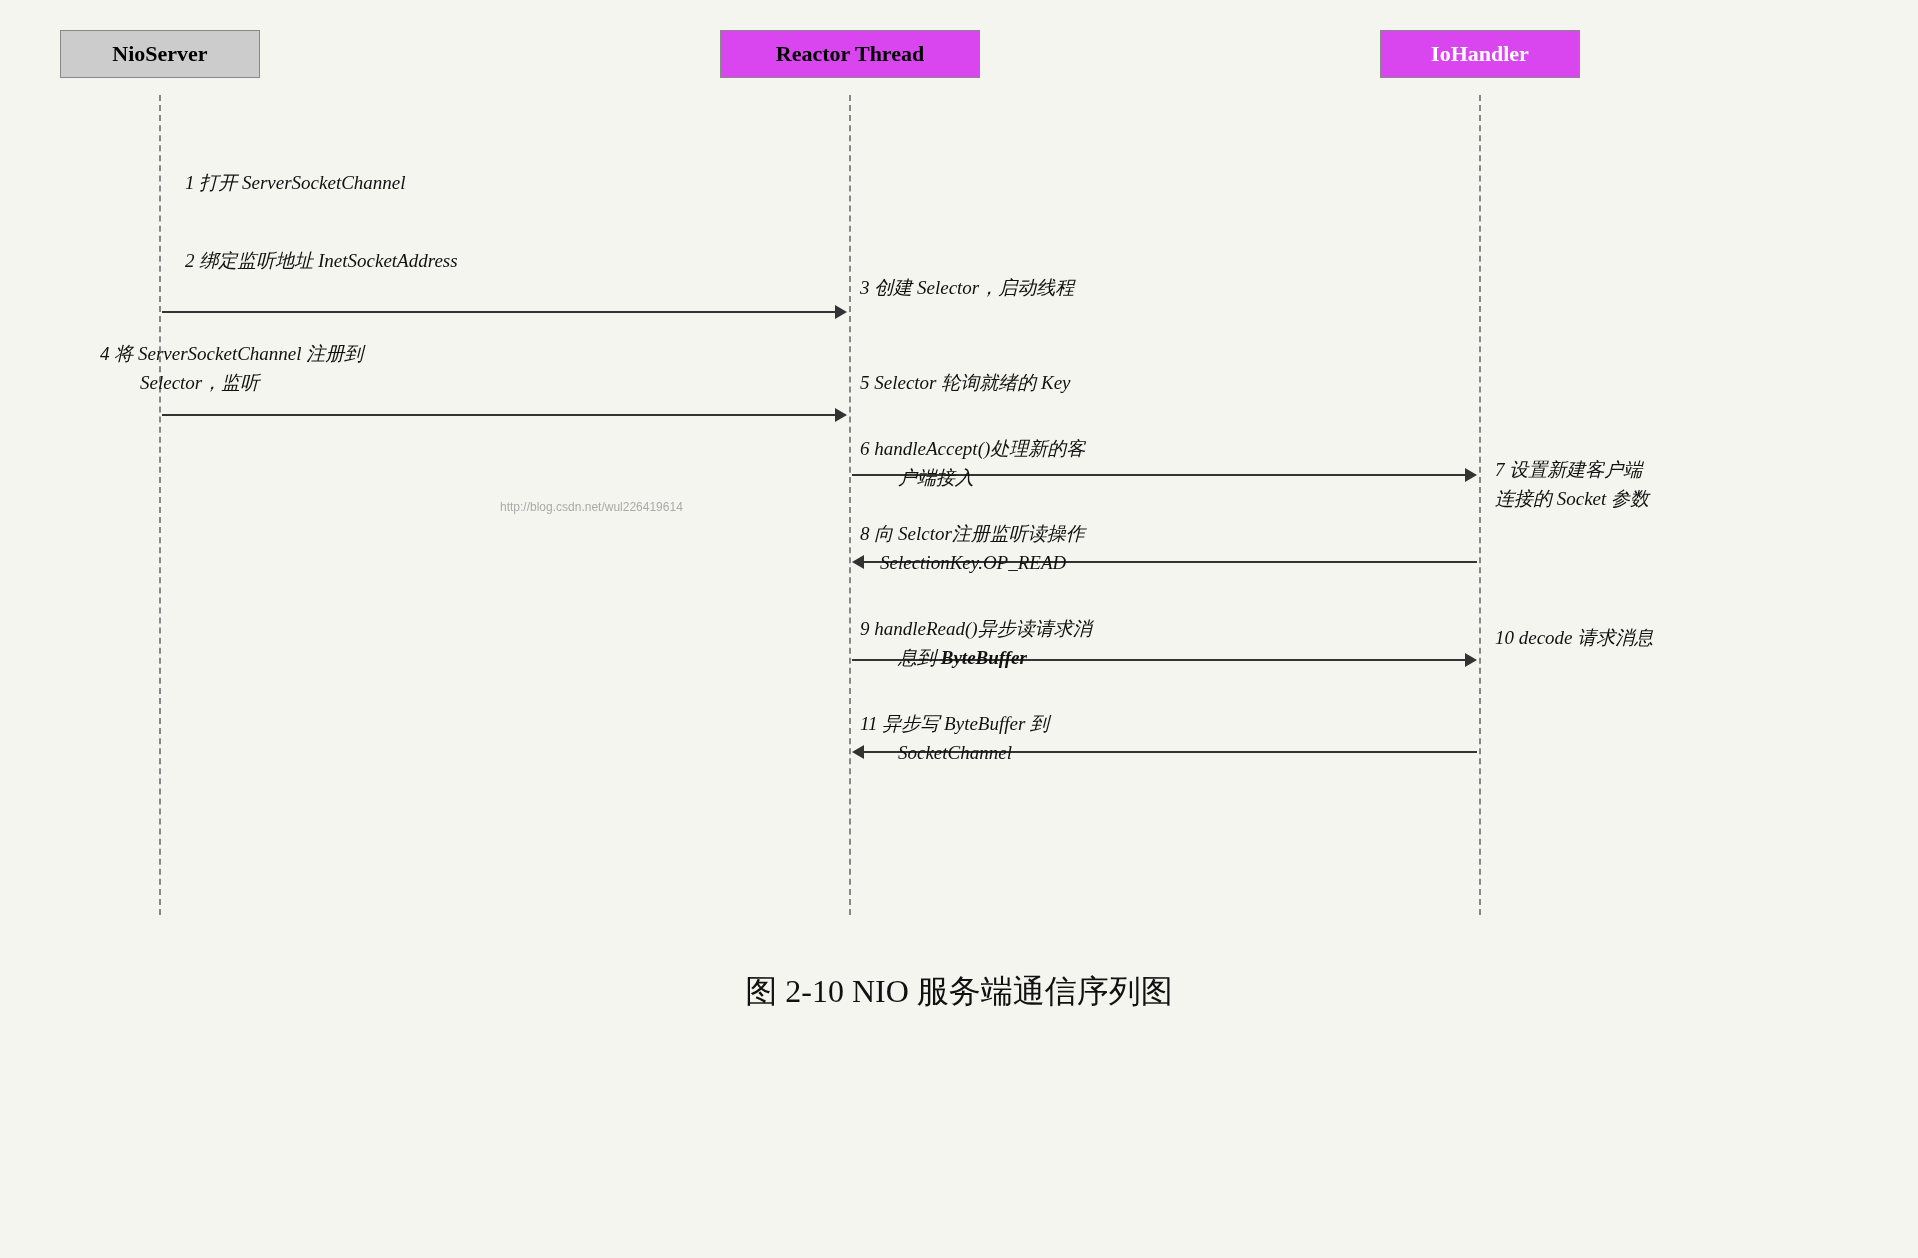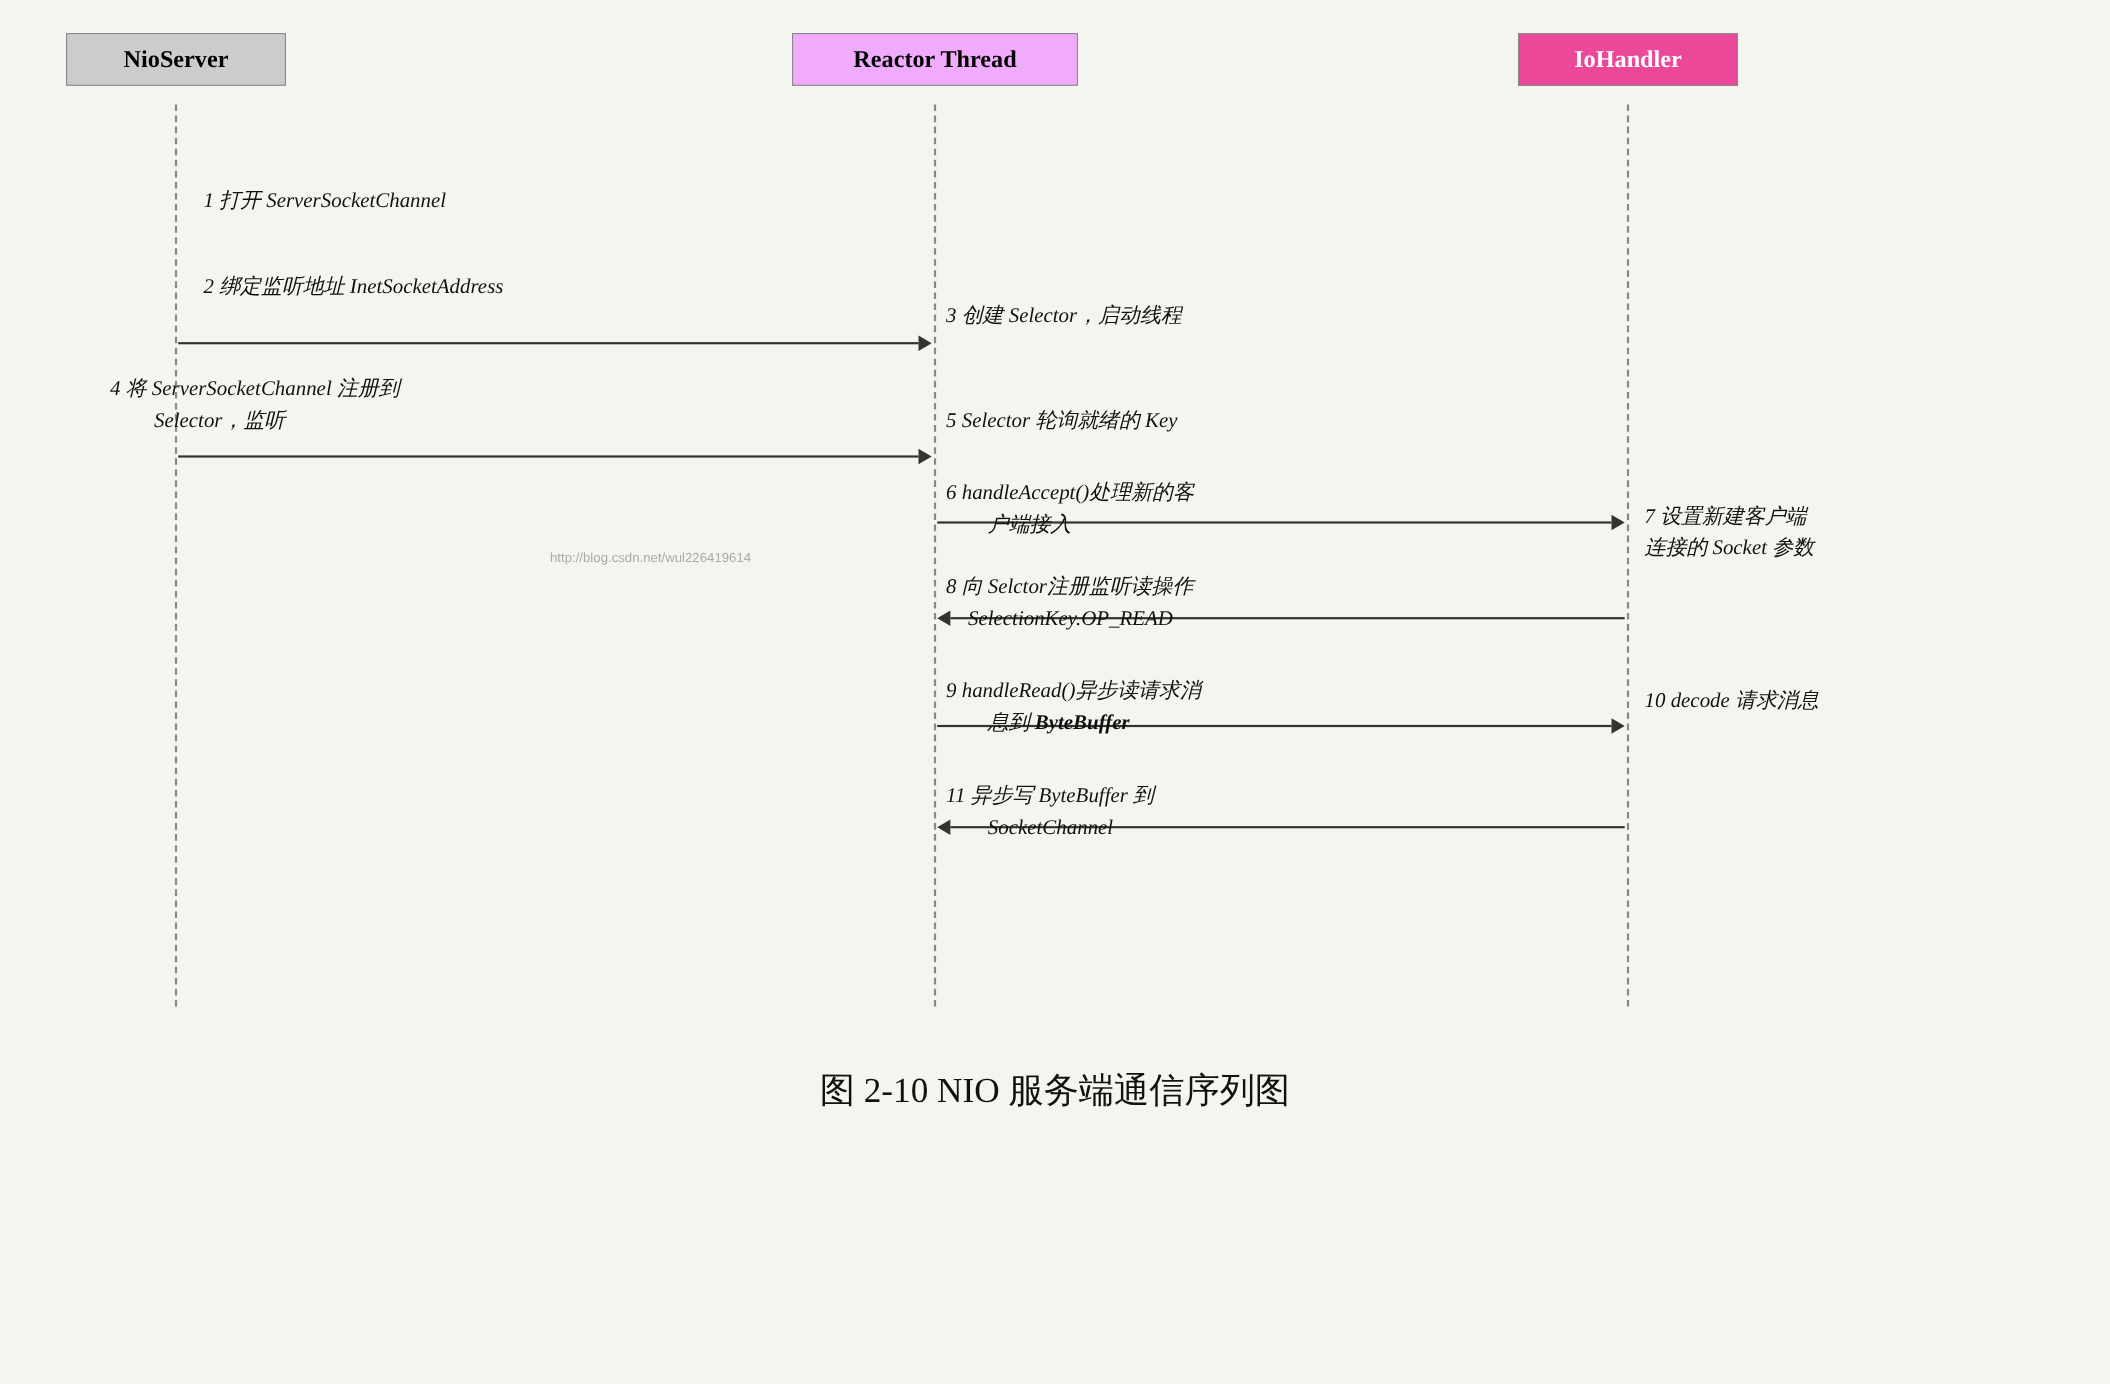--- a/index.html
+++ b/index.html
@@ -90,27 +90,27 @@
 <body>
 
 <div class="diagram-container">
 
   <div class="lifeline-header" style="left: 60px; top: 30px; width: 200px;">
     <span>NioServer</span>
   </div>
 
   <div class="lifeline-line" style="left: 159px; top: 95px; height: 820px;"></div>
 
-  <div class="lifeline-header" style="left: 720px; top: 30px; width: 260px; background: #f0abfc;">
+  <div class="lifeline-header" style="left: 720px; top: 30px; width: 260px; background: #d946ef;">
     <span>Reactor Thread</span>
   </div>
 
   <div class="lifeline-line" style="left: 849px; top: 95px; height: 820px;"></div>
 
-  <div class="lifeline-header" style="left: 1380px; top: 30px; width: 200px; background: #ec4899; color: #fff;">
+  <div class="lifeline-header" style="left: 1380px; top: 30px; width: 200px; background: #d946ef; color: #fff;">
     <span>IoHandler</span>
   </div>
 
   <div class="lifeline-line" style="left: 1479px; top: 95px; height: 820px;"></div>
 
   <div class="label" style="left: 185px; top: 170px;">1  打开  ServerSocketChannel</div>
 
   <div class="label" style="left: 185px; top: 248px;">2  绑定监听地址 InetSocketAddress</div>
 
   <div class="arrow" style="left: 162px; top: 305px; width: 685px;">

